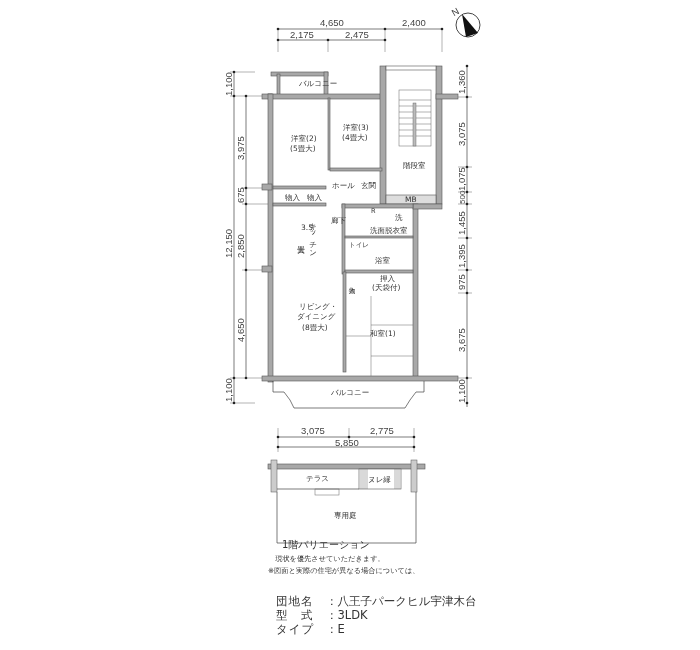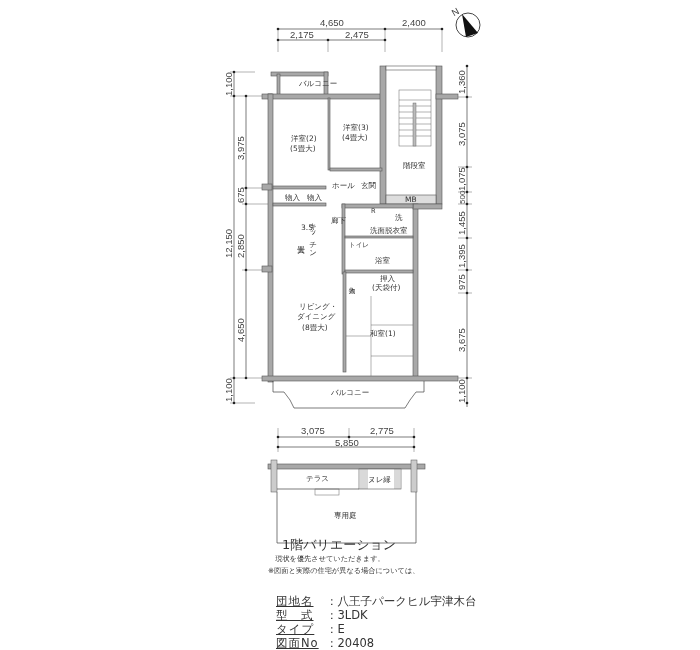--- a/index.html
+++ b/index.html
@@ -6,24 +6,24 @@
   body{width:700px;height:650px;position:relative;overflow:hidden;font-family:"DejaVu Sans",sans-serif;color:#333;}
   #plan{position:absolute;left:0;top:0;width:700px;height:650px;}
   .dim{font-family:"Liberation Sans",sans-serif;font-size:9.5px;fill:#444;}
   .room{font-family:"DejaVu Sans",sans-serif;font-size:7.5px;fill:#333;}
   .small{font-family:"DejaVu Sans",sans-serif;font-size:6.5px;fill:#333;}
   .wall{fill:#a8a8a8;stroke:#555;stroke-width:0.6;}
   .line{stroke:#444;stroke-width:0.7;fill:none;}
   .thin{stroke:#666;stroke-width:0.5;fill:none;}
   .dot{fill:#222;}
   .notes{position:absolute;left:268px;top:553px;font-size:7.2px;line-height:12px;color:#333;}
-  .notes .var{position:absolute;left:14px;top:-14px;font-size:13px;white-space:nowrap;}
+  .notes .var{position:absolute;left:14px;top:-14px;font-size:10px;white-space:nowrap;}
   .info{position:absolute;left:276px;top:594px;font-size:11.5px;line-height:14px;color:#333;}
   .info .row{white-space:nowrap;}
-  .info .k{display:inline-block;width:50px;letter-spacing:1px;text-decoration:underline;}
+  .info .k{display:inline-block;width:50px;letter-spacing:1px;}
 </style>
 </head>
 <body>
 
 <svg id="plan" viewBox="0 0 700 650" xmlns="http://www.w3.org/2000/svg">
 
   <g>
     <circle cx="468" cy="25" r="12" fill="#fff" stroke="#333" stroke-width="0.9"></circle>
     <polygon points="462,14 478,33 466,37" fill="#111"></polygon>
     <text x="452" y="15" class="dim" transform="rotate(-30 456 12)">N</text>
@@ -238,14 +238,13 @@
 <div class="notes">
   <div class="var">1階バリエーション</div>
   <div>　現状を優先させていただきます。</div>
   <div>※図面と実際の住宅が異なる場合については、</div>
 </div>
 
 <div class="info">
   <div class="row"><span class="k">団地名</span>：<span>八王子パークヒル宇津木台</span></div>
   <div class="row"><span class="k">型　式</span>：<span>3LDK</span></div>
   <div class="row"><span class="k">タイプ</span>：<span>E</span></div>
-  <div class="row"><span class="k">図面No</span>：<span>20408</span></div>
 </div>
 
 </body></html>

